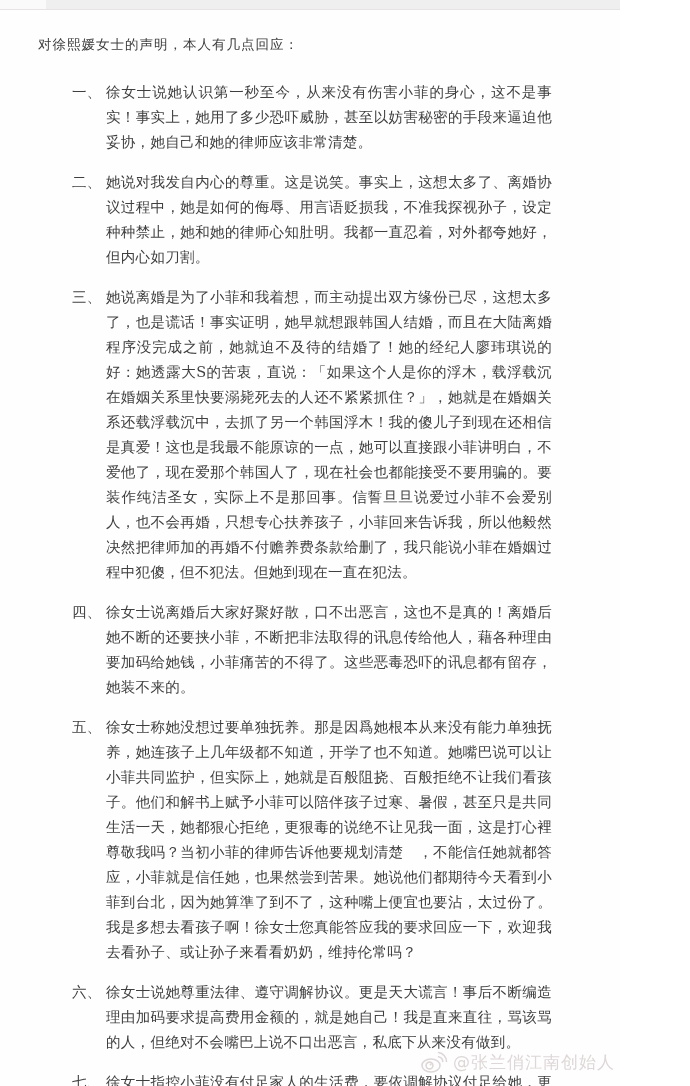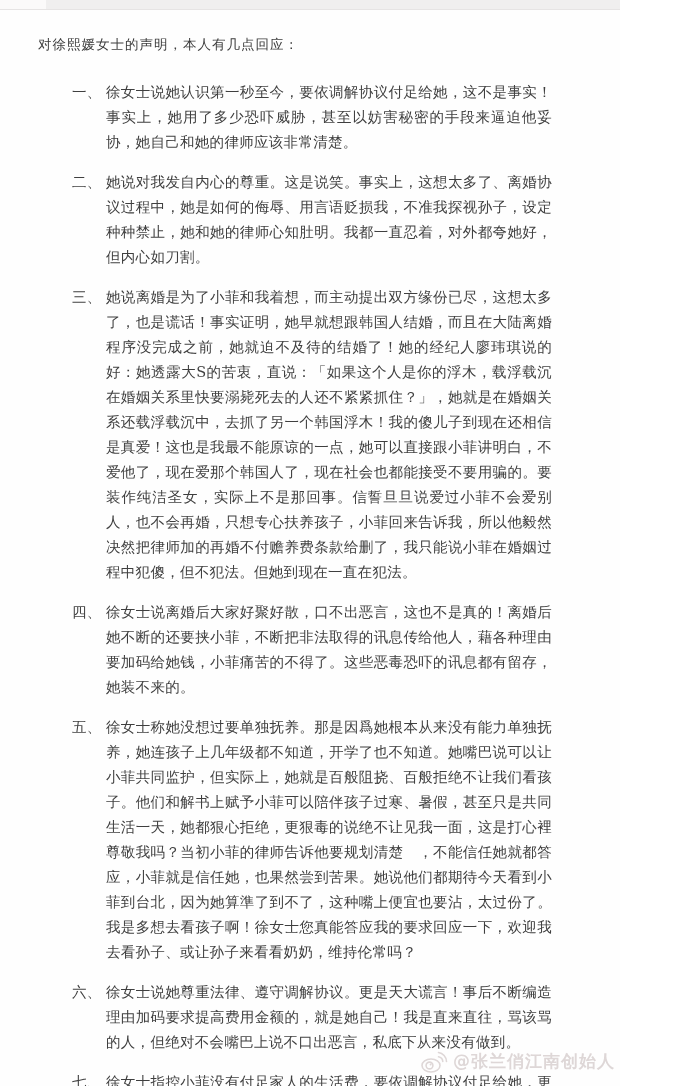--- a/index.html
+++ b/index.html
@@ -59,45 +59,45 @@
   .point .txt {
     flex: 1;
     margin: 0;
     text-align: justify;
   }
   .watermark {
     position: absolute;
     right: 5px;
     bottom: 12px;
     display: flex;
+    align-items: center;
     gap: 5px;
     color: #ded7d7;
     font-size: 17px;
     letter-spacing: 1px;
     font-family: "DejaVu Sans", "Liberation Sans", sans-serif;
-    font-weight: bold;
   }
   .watermark svg {
     display: block;
   }
 </style>
 </head>
 <body>
 
 <div class="page">
   <div class="top-strip">
     <div class="notch"></div>
   </div>
 
   <div class="doc">
     <h1 class="title">对徐熙媛女士的声明，本人有几点回应：</h1>
 
     <div class="point">
       <span class="num">一、</span>
-      <p class="txt">徐女士说她认识第一秒至今，要依调解协议付足给她，这不是事实！事实上，她用了多少恐吓威胁，甚至以妨害秘密的手段来逼迫他妥协，她自己和她的律师应该非常清楚。</p>
+      <p class="txt">徐女士说她认识第一秒至今，从来没有伤害小菲的身心，这不是事实！事实上，她用了多少恐吓威胁，甚至以妨害秘密的手段来逼迫他妥协，她自己和她的律师应该非常清楚。</p>
     </div>
 
     <div class="point">
       <span class="num">二、</span>
       <p class="txt">她说对我发自内心的尊重。这是说笑。事实上，这想太多了、离婚协议过程中，她是如何的侮辱、用言语贬损我，不准我探视孙子，设定种种禁止，她和她的律师心知肚明。我都一直忍着，对外都夸她好，但内心如刀割。</p>
     </div>
 
     <div class="point">
       <span class="num">三、</span>
       <p class="txt">她说离婚是为了小菲和我着想，而主动提出双方缘份已尽，这想太多了，也是谎话！事实证明，她早就想跟韩国人结婚，而且在大陆离婚程序没完成之前，她就迫不及待的结婚了！她的经纪人廖玮琪说的好：她透露大S的苦衷，直说：「如果这个人是你的浮木，载浮载沉在婚姻关系里快要溺毙死去的人还不紧紧抓住？」，她就是在婚姻关系还载浮载沉中，去抓了另一个韩国浮木！我的傻儿子到现在还相信是真爱！这也是我最不能原谅的一点，她可以直接跟小菲讲明白，不爱他了，现在爱那个韩国人了，现在社会也都能接受不要用骗的。要装作纯洁圣女，实际上不是那回事。信誓旦旦说爱过小菲不会爱别人，也不会再婚，只想专心扶养孩子，小菲回来告诉我，所以他毅然决然把律师加的再婚不付赡养费条款给删了，我只能说小菲在婚姻过程中犯傻，但不犯法。但她到现在一直在犯法。</p>

